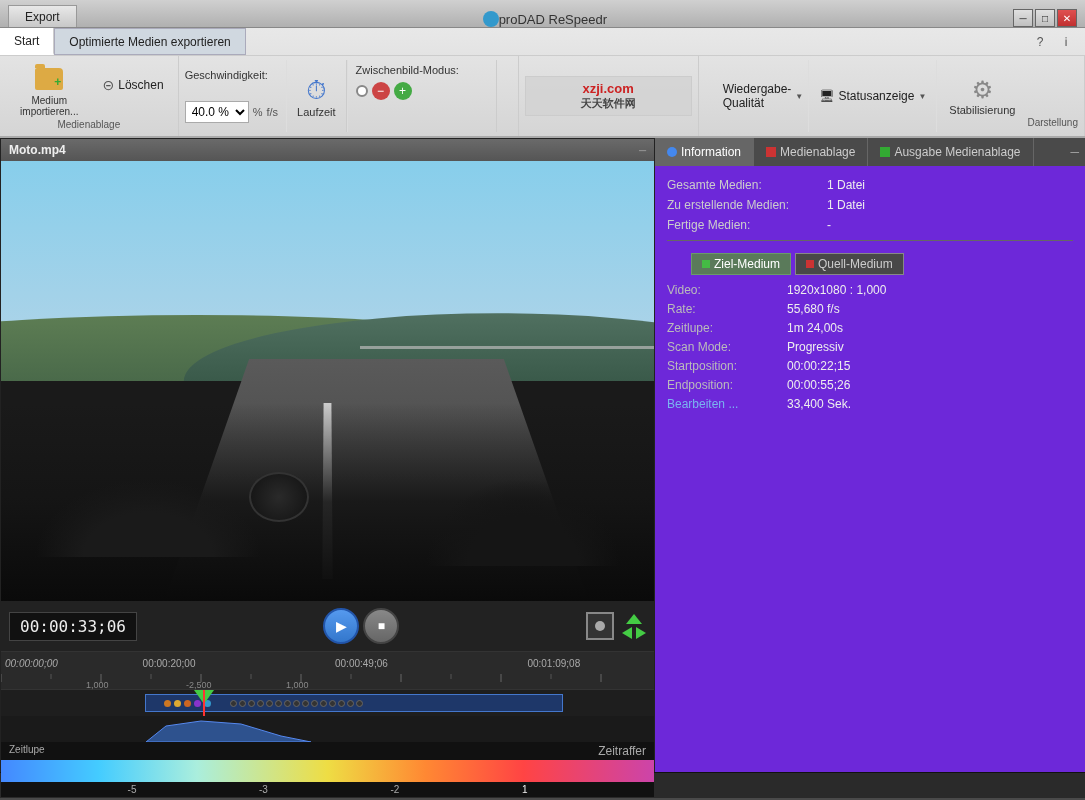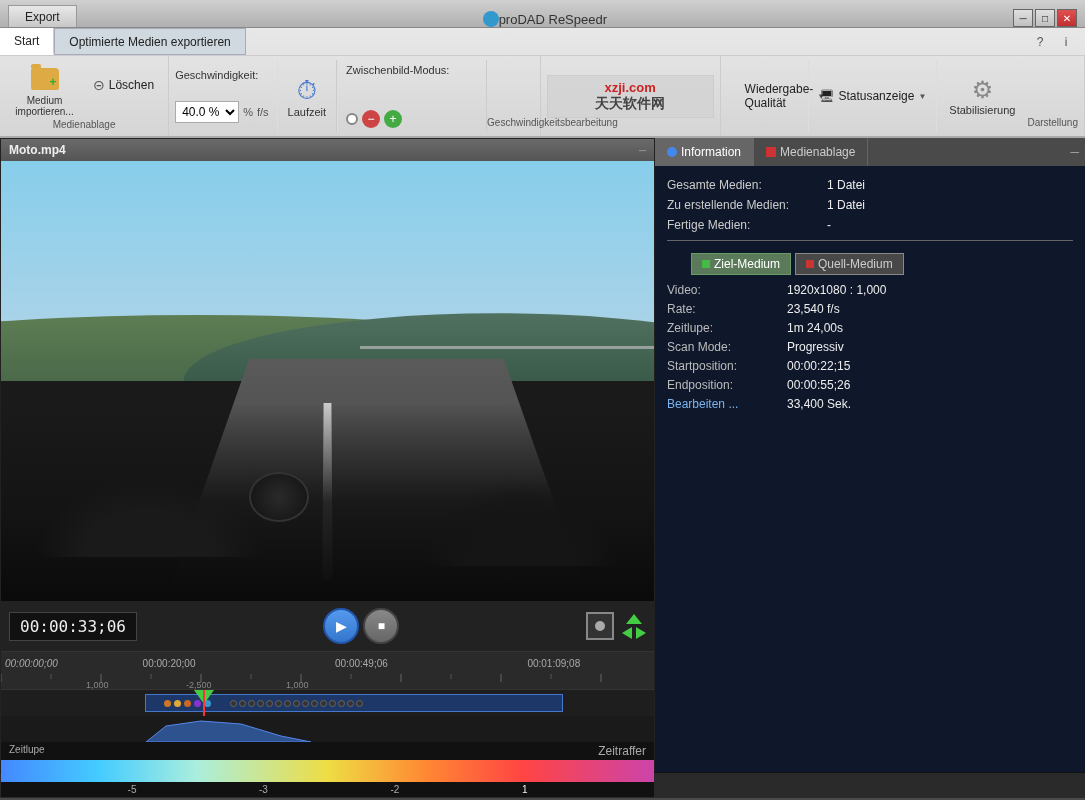--- a/index.html
+++ b/index.html
@@ -211,21 +211,21 @@
       font-size: 11px;
       color: #333;
     }
 
     
     .zwischen-group {
       display: flex;
       flex-direction: column;
       padding: 4px 10px;
       border-right: 1px solid #ccc;
-      justify-content: space-between;
+      justify-content: flex-start;
       min-width: 150px;
     }
     .zwischen-label {
       font-size: 11px;
       color: #333;
       margin-bottom: 6px;
     }
     .zwischen-row {
       display: flex;
       align-items: center;
@@ -518,21 +518,21 @@
     .timeline-tracks {
       position: relative;
       height: 68px;
       background: #1e1e1e;
       overflow: hidden;
     }
 
     
     .right-panel {
       flex: 1;
-      background: #0f172a;
+      background: #6d28d9;
       display: flex;
       flex-direction: column;
     }
     .right-tabs {
       display: flex;
       background: #4a4a4a;
       height: 28px;
       align-items: stretch;
     }
     .right-tab {
@@ -779,29 +779,26 @@
         <span class="laufzeit-label">Laufzeit</span>
       </div>
       <div class="zwischen-group" style="border-left:1px solid #ddd; padding-left:8px;">
         <div class="zwischen-label">Zwischenbild-Modus:</div>
         <div class="zwischen-row">
           <div class="radio-circle"></div>
           <div class="toggle-minus">−</div>
           <div class="toggle-plus">+</div>
         </div>
       </div>
-      <div style="display:flex; align-items:flex-end; padding-bottom:2px;">
-        <div class="ribbon-group-label">Geschwindigkeitsbearbeitung</div>
-      </div>
     </div>
 
     <div style="position:relative; display:flex; flex-direction:column; justify-content:center; min-width:180px; padding:4px 6px; border-right:1px solid #ccc;">
       <div style="background:rgba(210,210,210,0.8); padding:4px 8px; font-size:11px; color:#cc2222; font-weight:bold; text-align:center; border:1px solid #ccc;">
         <div style="font-size:13px; color:#cc2222;">xzji.com</div>
-        <div style="font-size:14px; color:#444;">天天软件网</div>
+        <div style="font-size:11px; color:#444;">天天软件网</div>
       </div>
     </div>
 
     <div class="ribbon-group" style="min-width:230px; flex-direction:row; align-items:stretch; padding:4px 6px;">
       <div class="wiedergabe-group" style="border-right:1px solid #ddd; min-width:0;">
         <div class="wiedergabe-btn">
           <span class="green-square"></span>
           <span>Wiedergabe-Qualität</span>
           <span class="dropdown-arrow">▼</span>
         </div>
@@ -965,20 +962,24 @@
   <div class="right-panel">
     <div class="right-tabs">
       <div class="right-tab active">
         <span class="tab-dot-blue"></span>
         <span>Information</span>
       </div>
       <div class="right-tab">
         <span class="tab-dot-red"></span>
         <span>Medienablage</span>
       </div>
+      <div class="right-tab">
+        <span class="tab-dot-green"></span>
+        <span>Ausgabe Medienablage</span>
+      </div>
       <div class="tab-minimize">─</div>
     </div>
 
     <div class="right-content">
 
       <div class="info-row">
         <span class="info-label">Gesamte Medien:</span>
         <span class="info-value">1 Datei</span>
       </div>
       <div class="info-row">
@@ -1002,21 +1003,21 @@
           <span>Quell-Medium</span>
         </div>
       </div>
 
       <div class="detail-row">
         <span class="detail-label">Video:</span>
         <span class="detail-value">1920x1080 : 1,000</span>
       </div>
       <div class="detail-row">
         <span class="detail-label">Rate:</span>
-        <span class="detail-value">23,540 f/s</span>
+        <span class="detail-value">55,680 f/s</span>
       </div>
       <div class="detail-row">
         <span class="detail-label">Zeitlupe:</span>
         <span class="detail-value">1m 24,00s</span>
       </div>
       <div class="detail-row">
         <span class="detail-label">Scan Mode:</span>
         <span class="detail-value">Progressiv</span>
       </div>
       <div class="detail-row">

